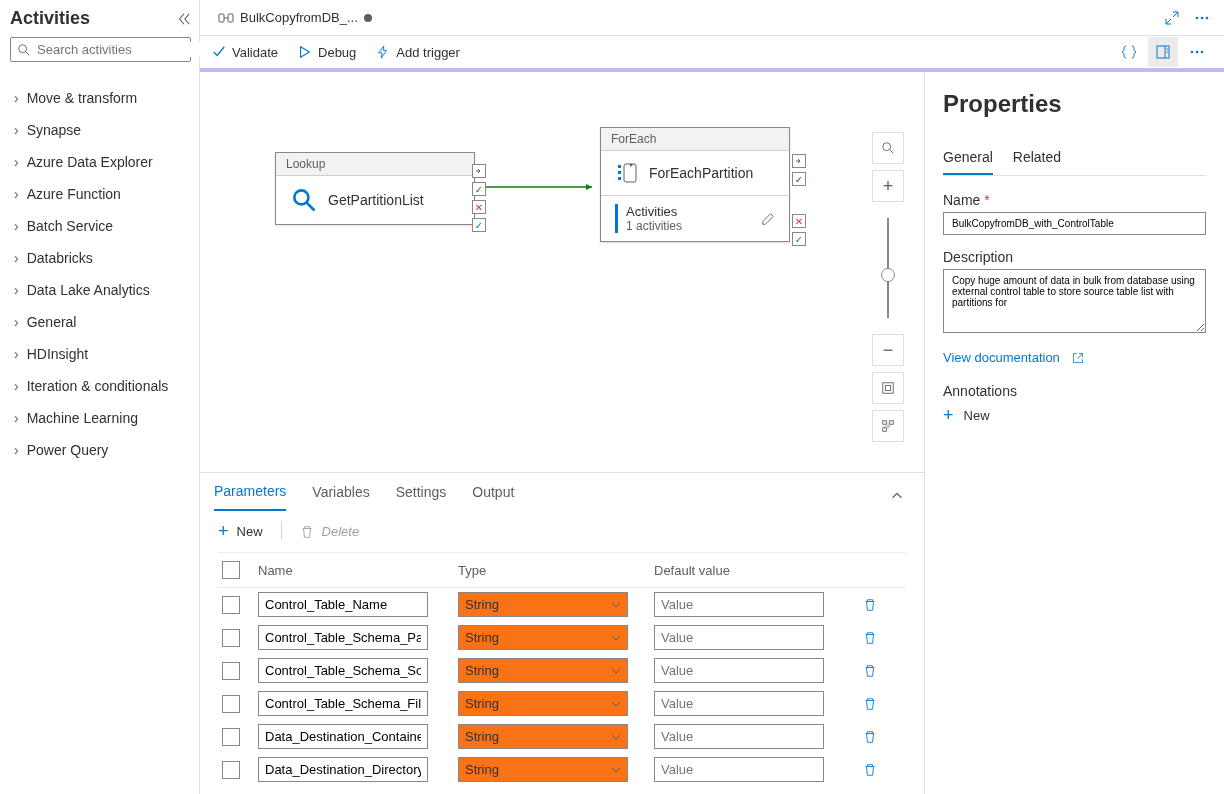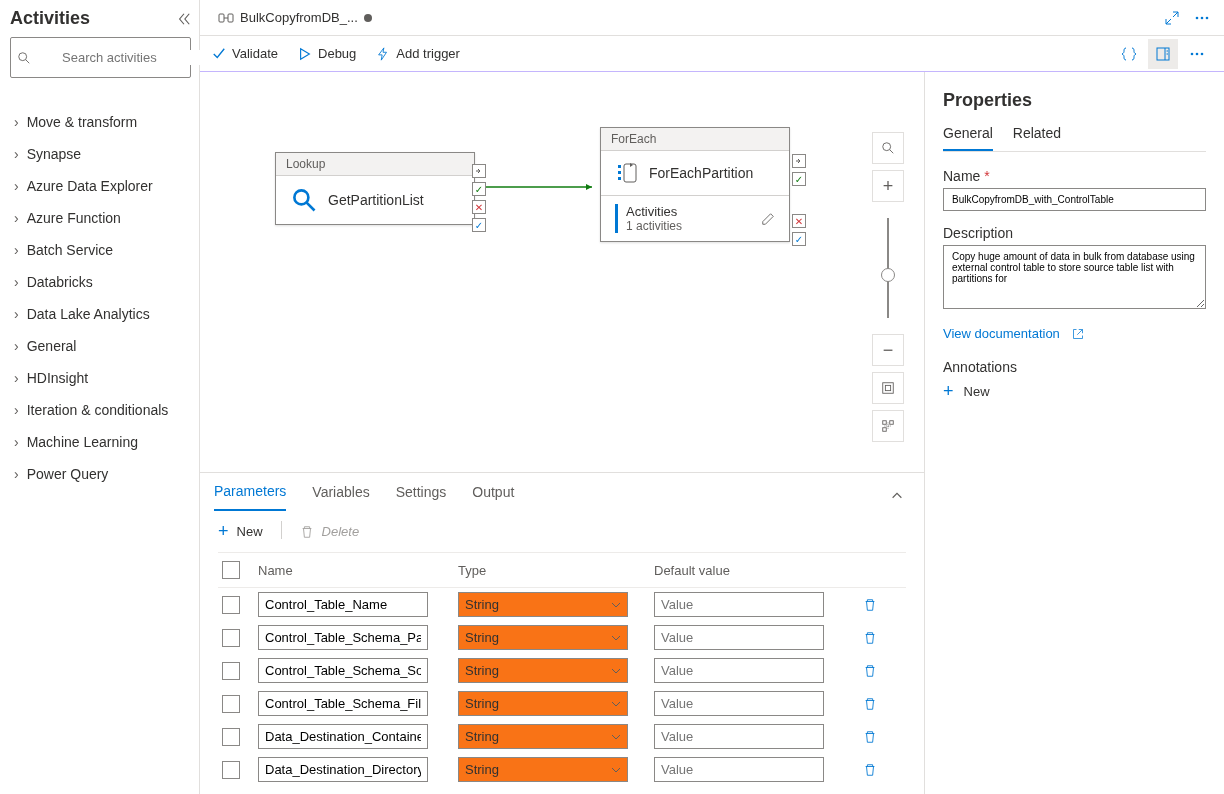--- a/index.html
+++ b/index.html
@@ -4,35 +4,35 @@
 <style>
 * { box-sizing: border-box; margin: 0; padding: 0; font-family: "Segoe UI", -apple-system, sans-serif; }
 body { width: 1224px; height: 794px; overflow: hidden; background: #fff; font-size: 13px; color: #323130; }
 .app { display: flex; height: 100%; }
 
 
 .sidebar { width: 200px; border-right: 1px solid #e1dfdd; display: flex; flex-direction: column; padding: 8px 8px 8px 10px; }
 .sidebar-header { display: flex; align-items: center; justify-content: space-between; margin-bottom: 8px; }
 .sidebar-title { font-size: 18px; font-weight: 600; }
 .collapse-icons { display: flex; gap: 4px; color: #605e5c; cursor: pointer; }
-.search-box { display: flex; align-items: center; border: 1px solid #8a8886; border-radius: 2px; padding: 12px 6px; margin-bottom: 28px; gap: 25px; }
+.search-box { display: flex; align-items: center; border: 1px solid #8a8886; border-radius: 2px; padding: 4px 6px; margin-bottom: 20px; }
 .search-box input { border: none; outline: none; flex: 1; font-size: 13px; color: #323130; }
 .search-box svg { margin-right: 6px; }
 .cat-item { display: flex; align-items: center; padding: 8px 4px; cursor: pointer; font-size: 14px; }
 .cat-item .chev { margin-right: 8px; color: #605e5c; }
 
 
 .main { flex: 1; display: flex; flex-direction: column; }
 .tabbar { display: flex; align-items: center; height: 36px; border-bottom: 1px solid #e1dfdd; padding: 0 8px; }
 .tab { display: flex; align-items: center; gap: 6px; padding: 0 10px; height: 100%; font-size: 13px; color: #323130; }
 .tab .dirty { width: 8px; height: 8px; border-radius: 50%; background: #605e5c; }
 .tabbar-spacer { flex: 1; }
 .tabbar-actions { display: flex; gap: 14px; padding-right: 6px; color: #0078d4; }
 
-.toolbar { display: flex; align-items: center; height: 36px; border-bottom: 1px solid #c4b5fd; padding: 0 12px; gap: 20px; }
+.toolbar { display: flex; align-items: center; height: 36px; border-bottom: 4px solid #c4b5fd; padding: 0 12px; gap: 20px; }
 .tb-btn { display: flex; align-items: center; gap: 6px; cursor: pointer; }
 .tb-btn .ic { color: #0078d4; }
 .toolbar-spacer { flex: 1; }
 .toolbar-right { display: flex; gap: 4px; align-items: center; }
 .toolbar-right .tool-icon { width: 30px; height: 30px; display: flex; align-items: center; justify-content: center; cursor: pointer; }
 .toolbar-right .tool-icon.active { background: #edebe9; }
 
 .workspace { display: flex; flex: 1; min-height: 0; }
 .canvas-col { flex: 1; display: flex; flex-direction: column; min-width: 0; }
 .canvas { flex: 1; position: relative; background: #fff; }
@@ -81,21 +81,21 @@
 .col-type { width: 196px; }
 .col-def { width: 196px; }
 .col-del { width: 40px; display: flex; justify-content: center; }
 .cell-input { width: 170px; border: 1px solid #8a8886; padding: 4px 6px; font-size: 13px; background: #fff; }
 .cell-select { width: 170px; border: 1px solid #8a8886; padding: 4px 6px; font-size: 13px; display: flex; justify-content: space-between; align-items: center; background: #f97316; }
 .chk { width: 18px; height: 18px; border: 1px solid #8a8886; background: #fff; }
 .trash { color: #0078d4; cursor: pointer; }
 
 
 .props { width: 300px; border-left: 1px solid #e1dfdd; padding: 18px 18px; overflow-y: auto; }
-.props h2 { font-size: 18px; font-weight: 600; margin-bottom: 14px; }
+.props h2 { font-size: 24px; font-weight: 600; margin-bottom: 31px; }
 .prop-tabs { display: flex; gap: 20px; border-bottom: 1px solid #e1dfdd; margin-bottom: 16px; }
 .prop-tab { padding-bottom: 8px; cursor: pointer; font-size: 14px; }
 .prop-tab.active { border-bottom: 2px solid #0078d4; }
 .field-label { font-size: 14px; margin-bottom: 4px; }
 .req { color: #d13438; }
 .text-input { width: 100%; border: 1px solid #8a8886; padding: 5px 8px; font-size: 10px; margin-bottom: 14px; }
 textarea.text-input { height: 64px; resize: both; font-family: inherit; }
 .link { color: #0078d4; font-size: 13px; cursor: pointer; display: inline-flex; align-items: center; gap: 12px; margin-bottom: 18px; }
 .ann-new { display: flex; align-items: center; gap: 10px; cursor: pointer; margin-top: 6px; }
 .ann-new .pl { color: #0078d4; font-size: 18px; }

